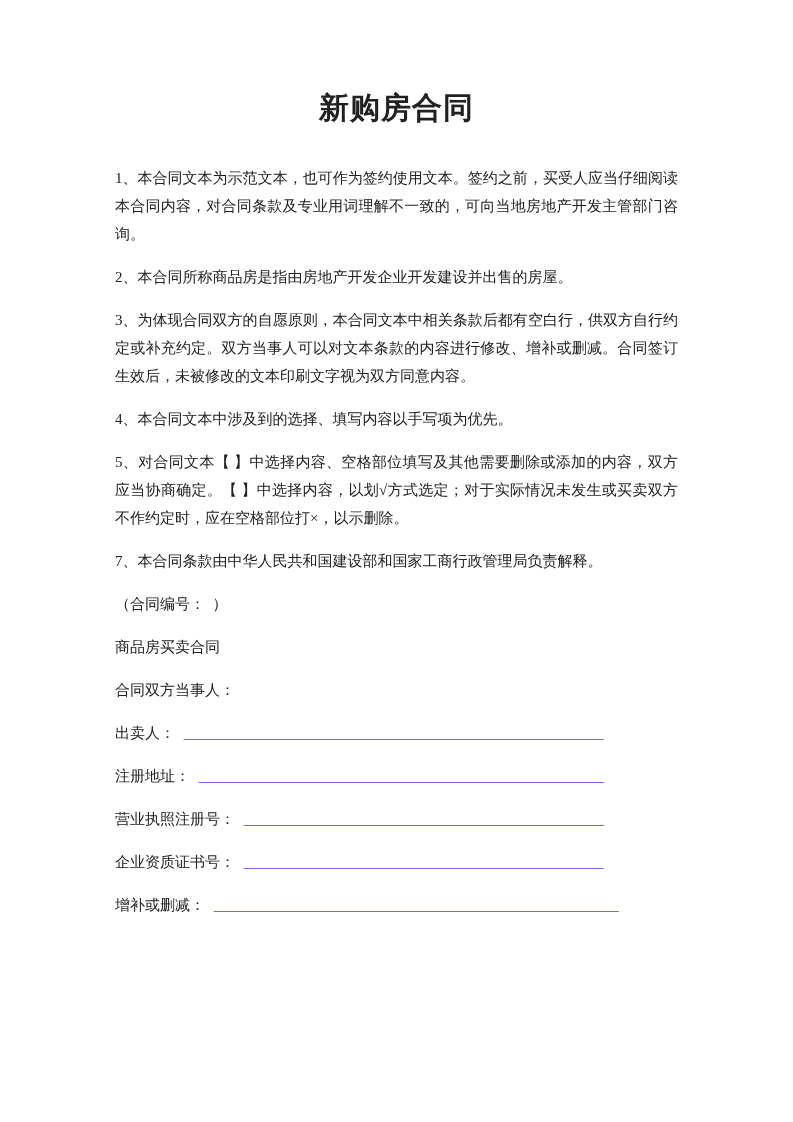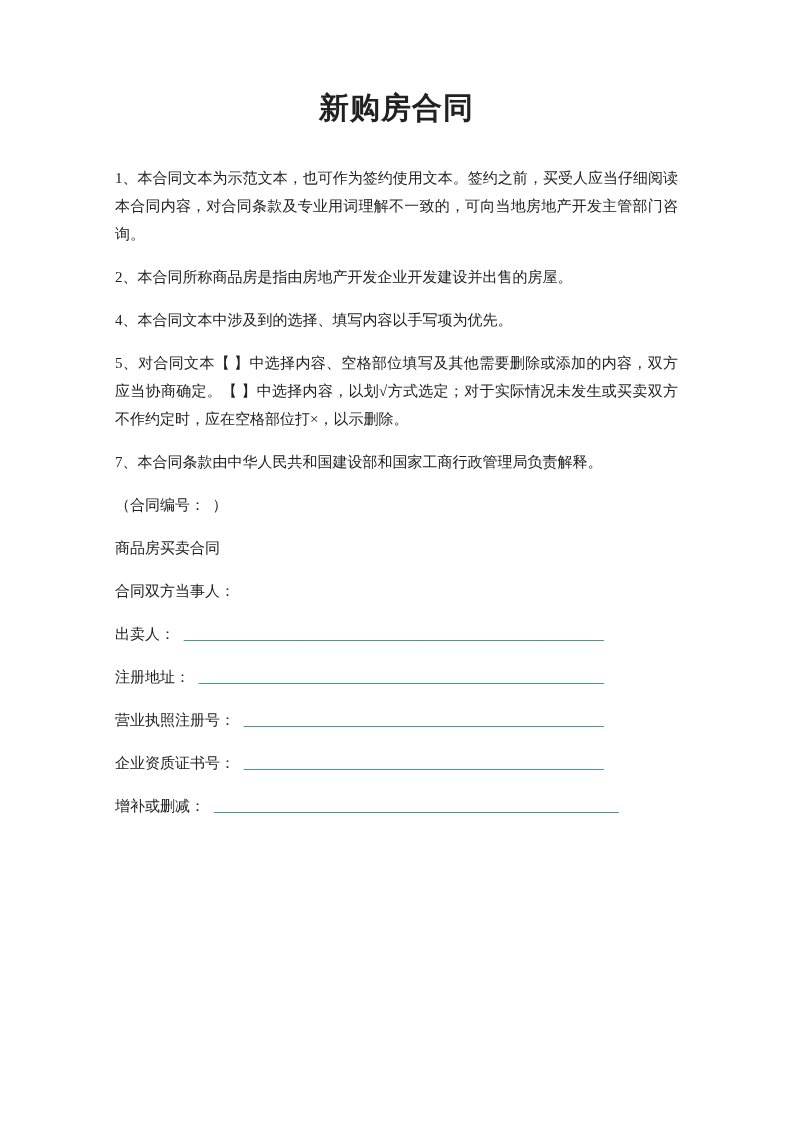--- a/index.html
+++ b/index.html
@@ -40,38 +40,39 @@
     text-align: left;
     white-space: nowrap;
   }
   .field-label {
     display: inline-block;
   }
   .blank {
     display: inline-block;
     letter-spacing: 0;
     margin-left: 5px;
-    color: #0f766e;
+    color: #6d28d9;
   }
   .blank.tight {
     margin-left: 0;
   }
   .second-label {
     margin-left: 0;
   }
 </style>
 </head>
 <body>
 
 <div class="page">
 
   <h1 class="title">新购房合同</h1>
 
   <p class="para">1、本合同文本为示范文本，也可作为签约使用文本。签约之前，买受人应当仔细阅读本合同内容，对合同条款及专业用词理解不一致的，可向当地房地产开发主管部门咨询。</p>
   <p class="para">2、本合同所称商品房是指由房地产开发企业开发建设并出售的房屋。</p>
+  <p class="para">3、为体现合同双方的自愿原则，本合同文本中相关条款后都有空白行，供双方自行约定或补充约定。双方当事人可以对文本条款的内容进行修改、增补或删减。合同签订生效后，未被修改的文本印刷文字视为双方同意内容。</p>
   <p class="para">4、本合同文本中涉及到的选择、填写内容以手写项为优先。</p>
   <p class="para">5、对合同文本【 】中选择内容、空格部位填写及其他需要删除或添加的内容，双方应当协商确定。【 】中选择内容，以划√方式选定；对于实际情况未发生或买卖双方不作约定时，应在空格部位打×，以示删除。</p>
   <p class="para">7、本合同条款由中华人民共和国建设部和国家工商行政管理局负责解释。</p>
 
   <p class="para">（合同编号：  ）</p>
   <p class="para">商品房买卖合同</p>
   <p class="para">合同双方当事人：</p>
 
   <p class="para field-row">
     <span class="field-label">出卖人：</span>

